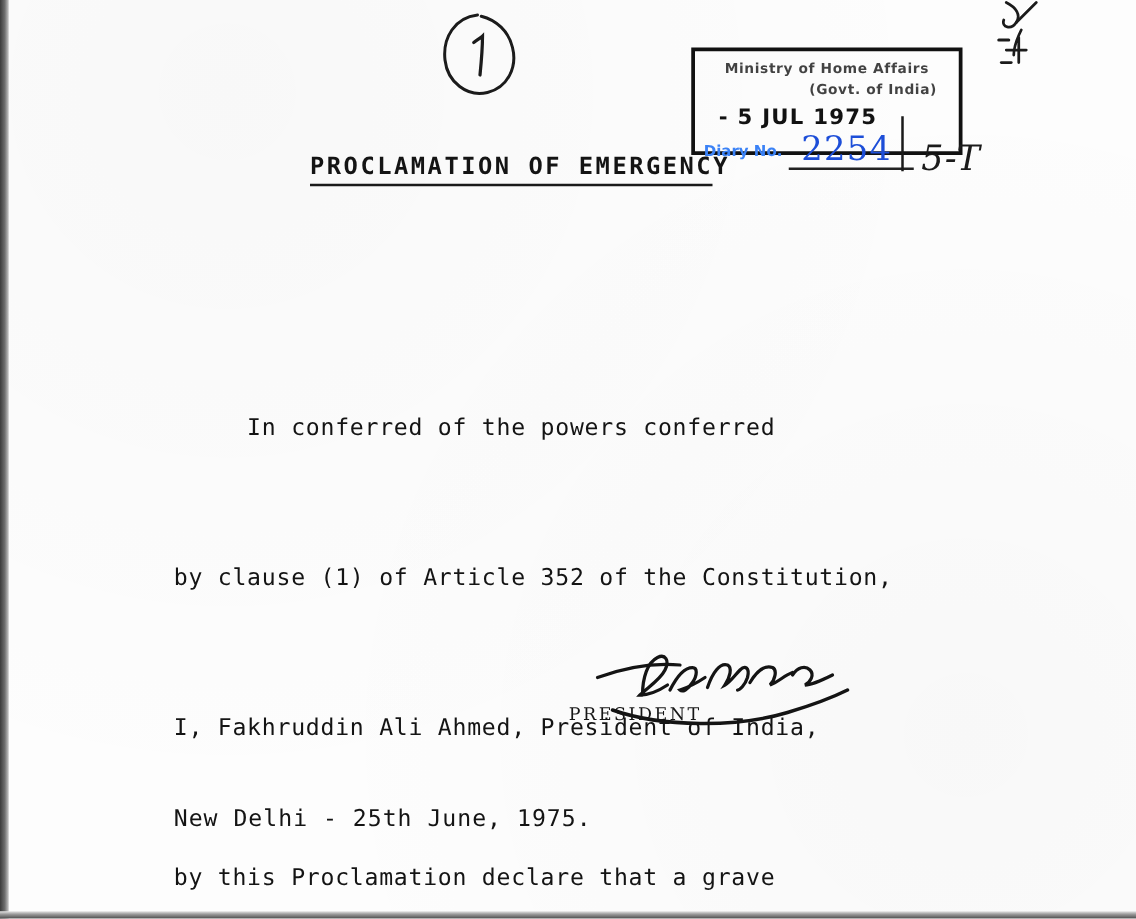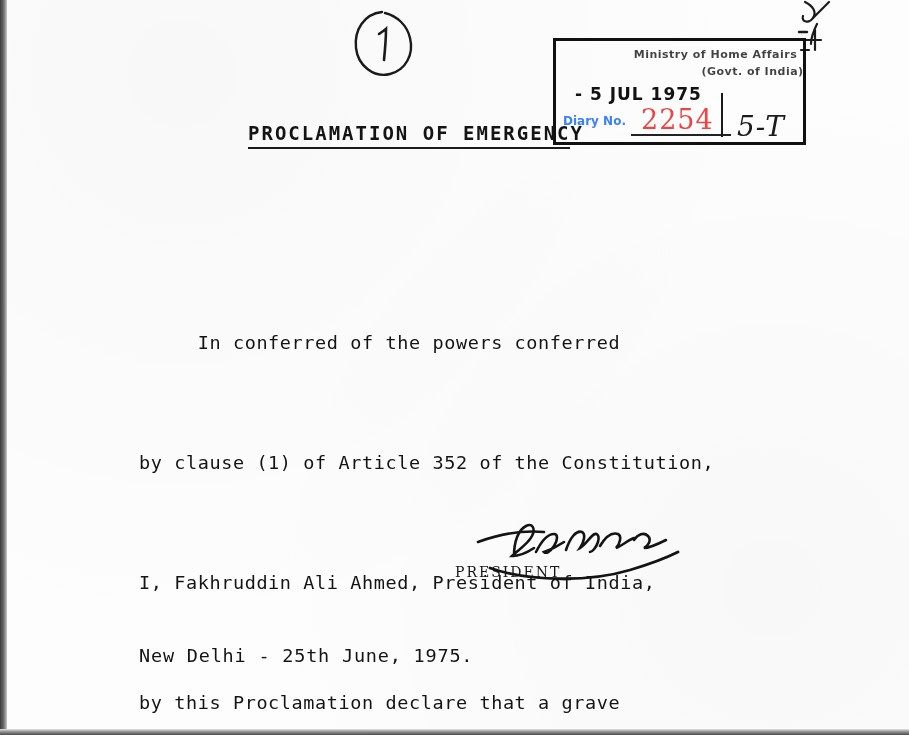--- a/index.html
+++ b/index.html
@@ -89,22 +89,21 @@
     color: #1b1b1b;
     letter-spacing: 1px;
   }
 
   
   .stamp {
     position: absolute;
     left: 553px;
     top: 38px;
     width: 217px;
-    height: 107px;
-    padding-left: 36px;
+    height: 86px;
   }
   .stamp-box {
     position: absolute;
     inset: 0;
     border: 3px solid #111;
   }
   .stamp-line1, .stamp-line2 {
     position: absolute;
     width: 100%;
     text-align: center;
@@ -138,21 +137,21 @@
     color: #3b82f6;
     filter: blur(0.5px);
     font-family: "DejaVu Sans", "Liberation Sans", sans-serif;
   }
   .stamp-diary-no {
     position: absolute;
     top: 66px;
     left: 88px;
     font-family: "DejaVu Serif", "Liberation Serif", serif;
     font-size: 27px;
-    color: #ef4444;
+    color: #1d4ed8;
     letter-spacing: 1px;
   }
   .stamp-diary-underline {
     position: absolute;
     top: 96px;
     left: 78px;
     width: 100px;
     height: 2px;
     background: #222;
   }

